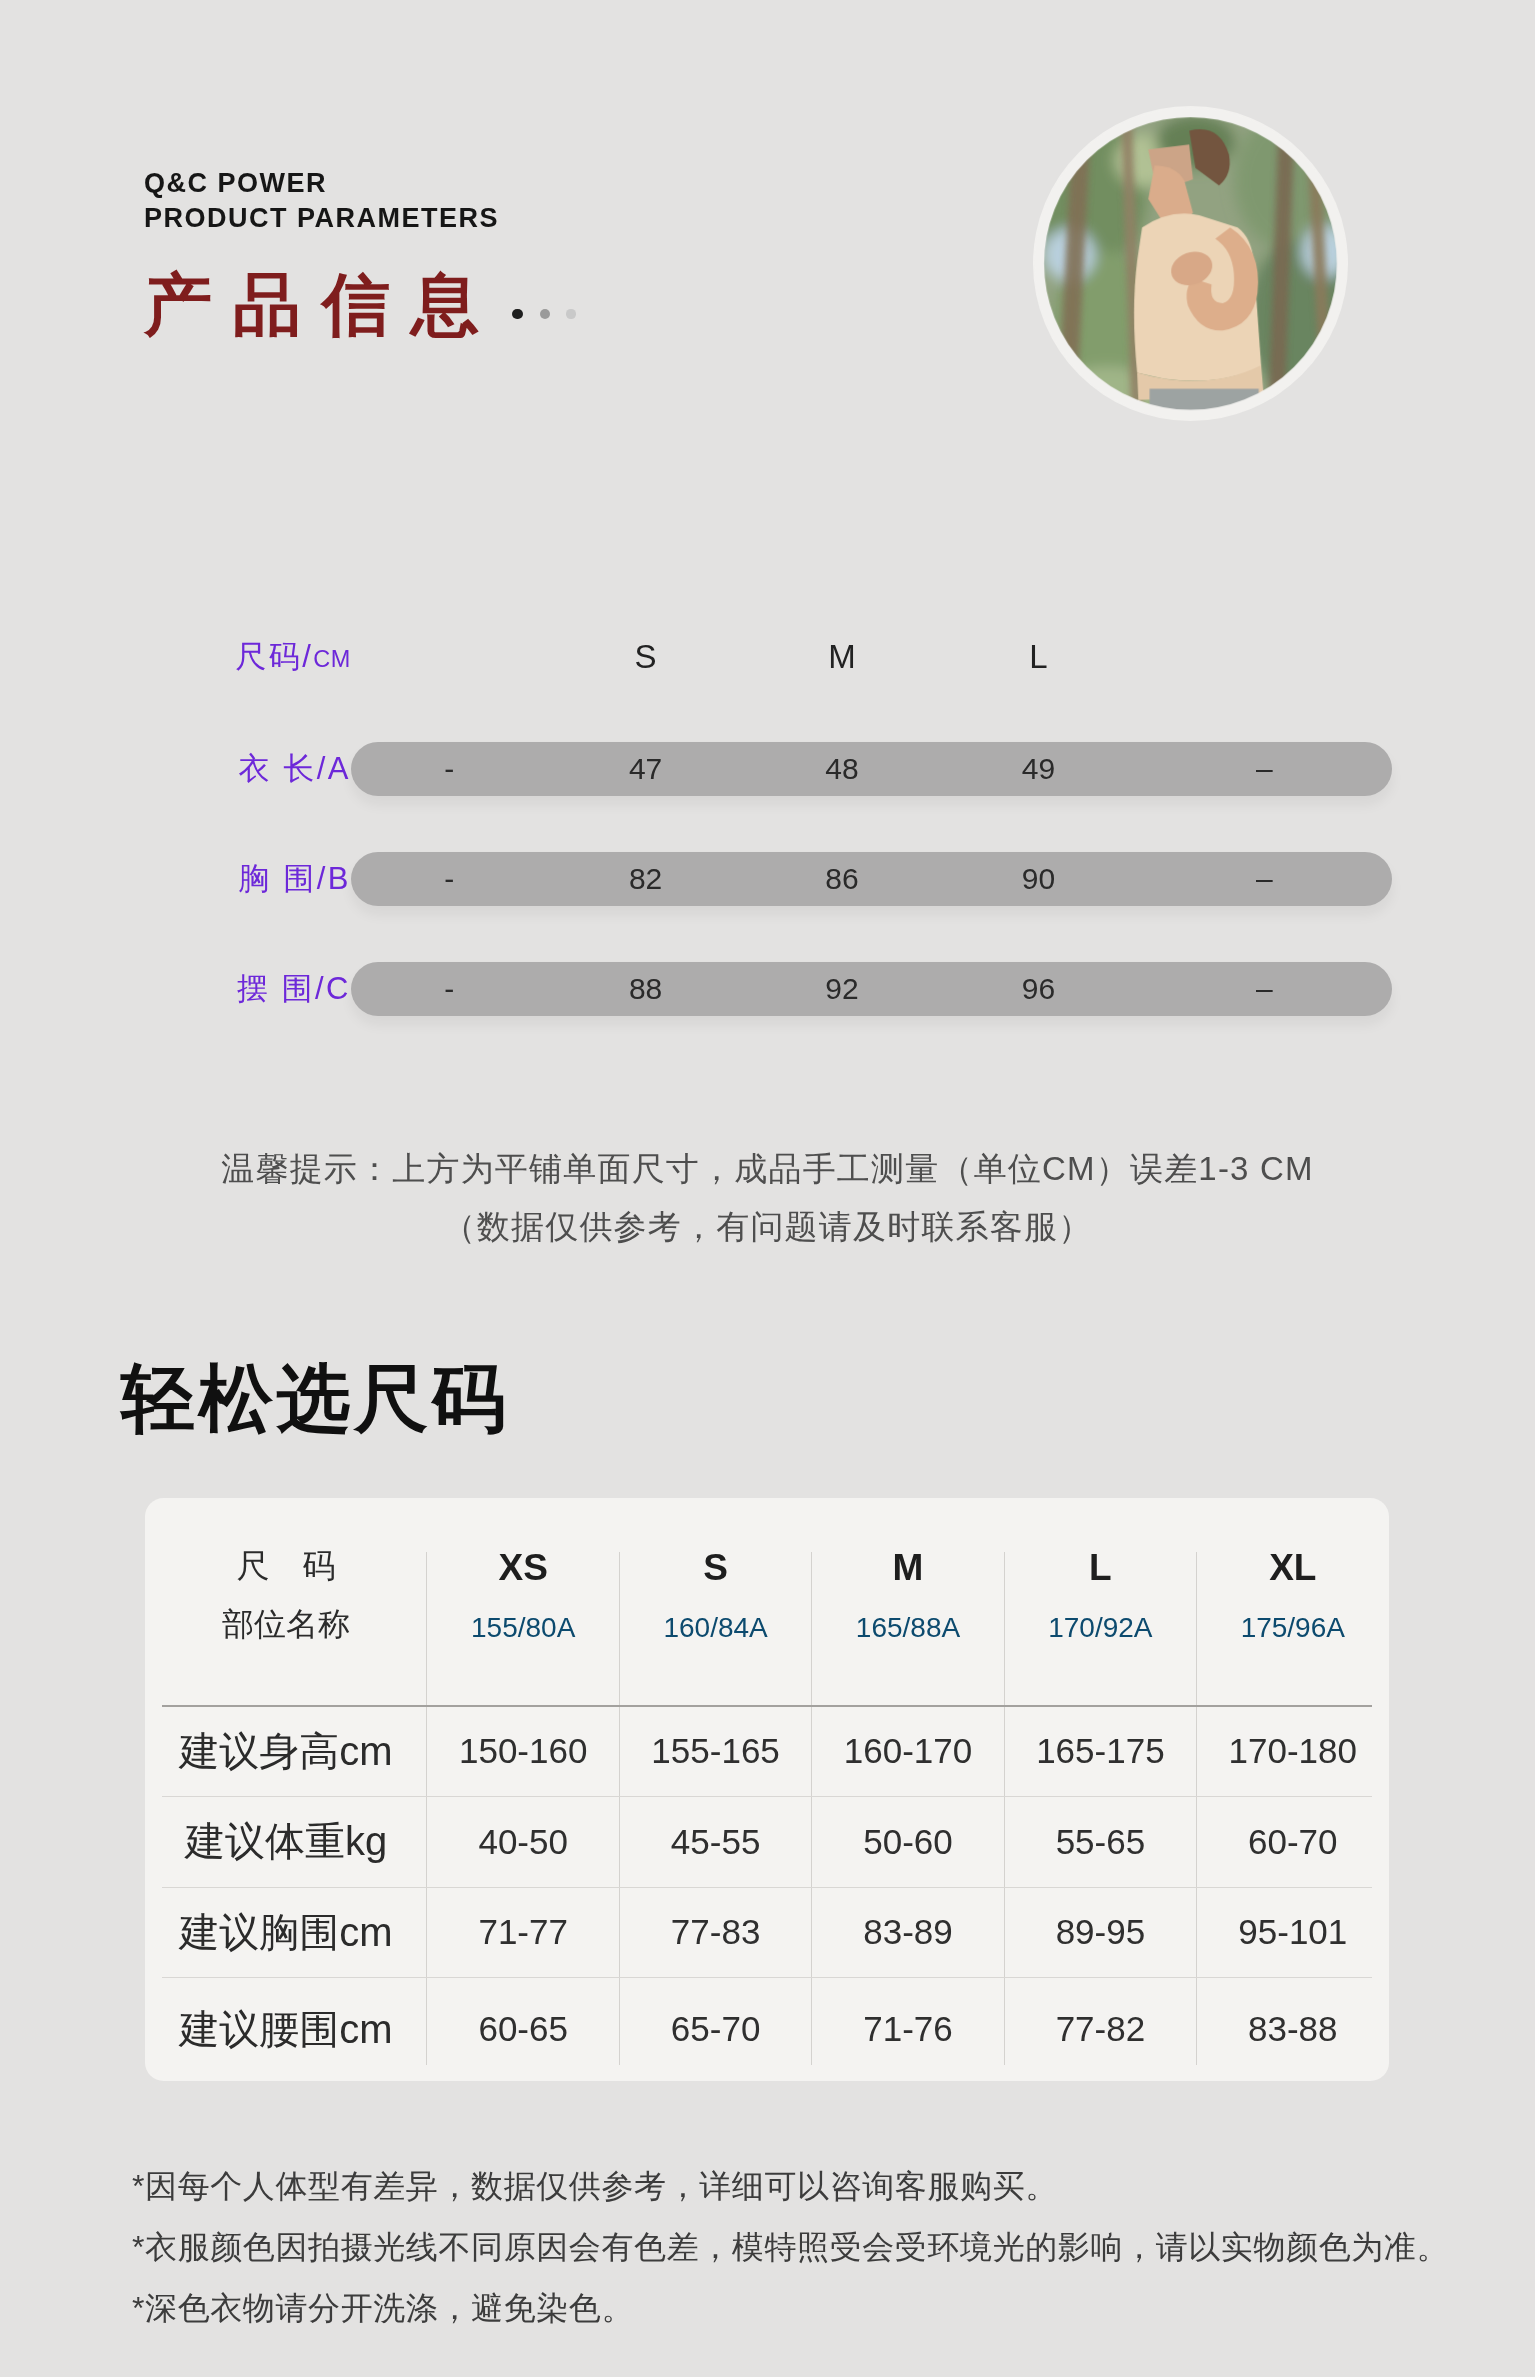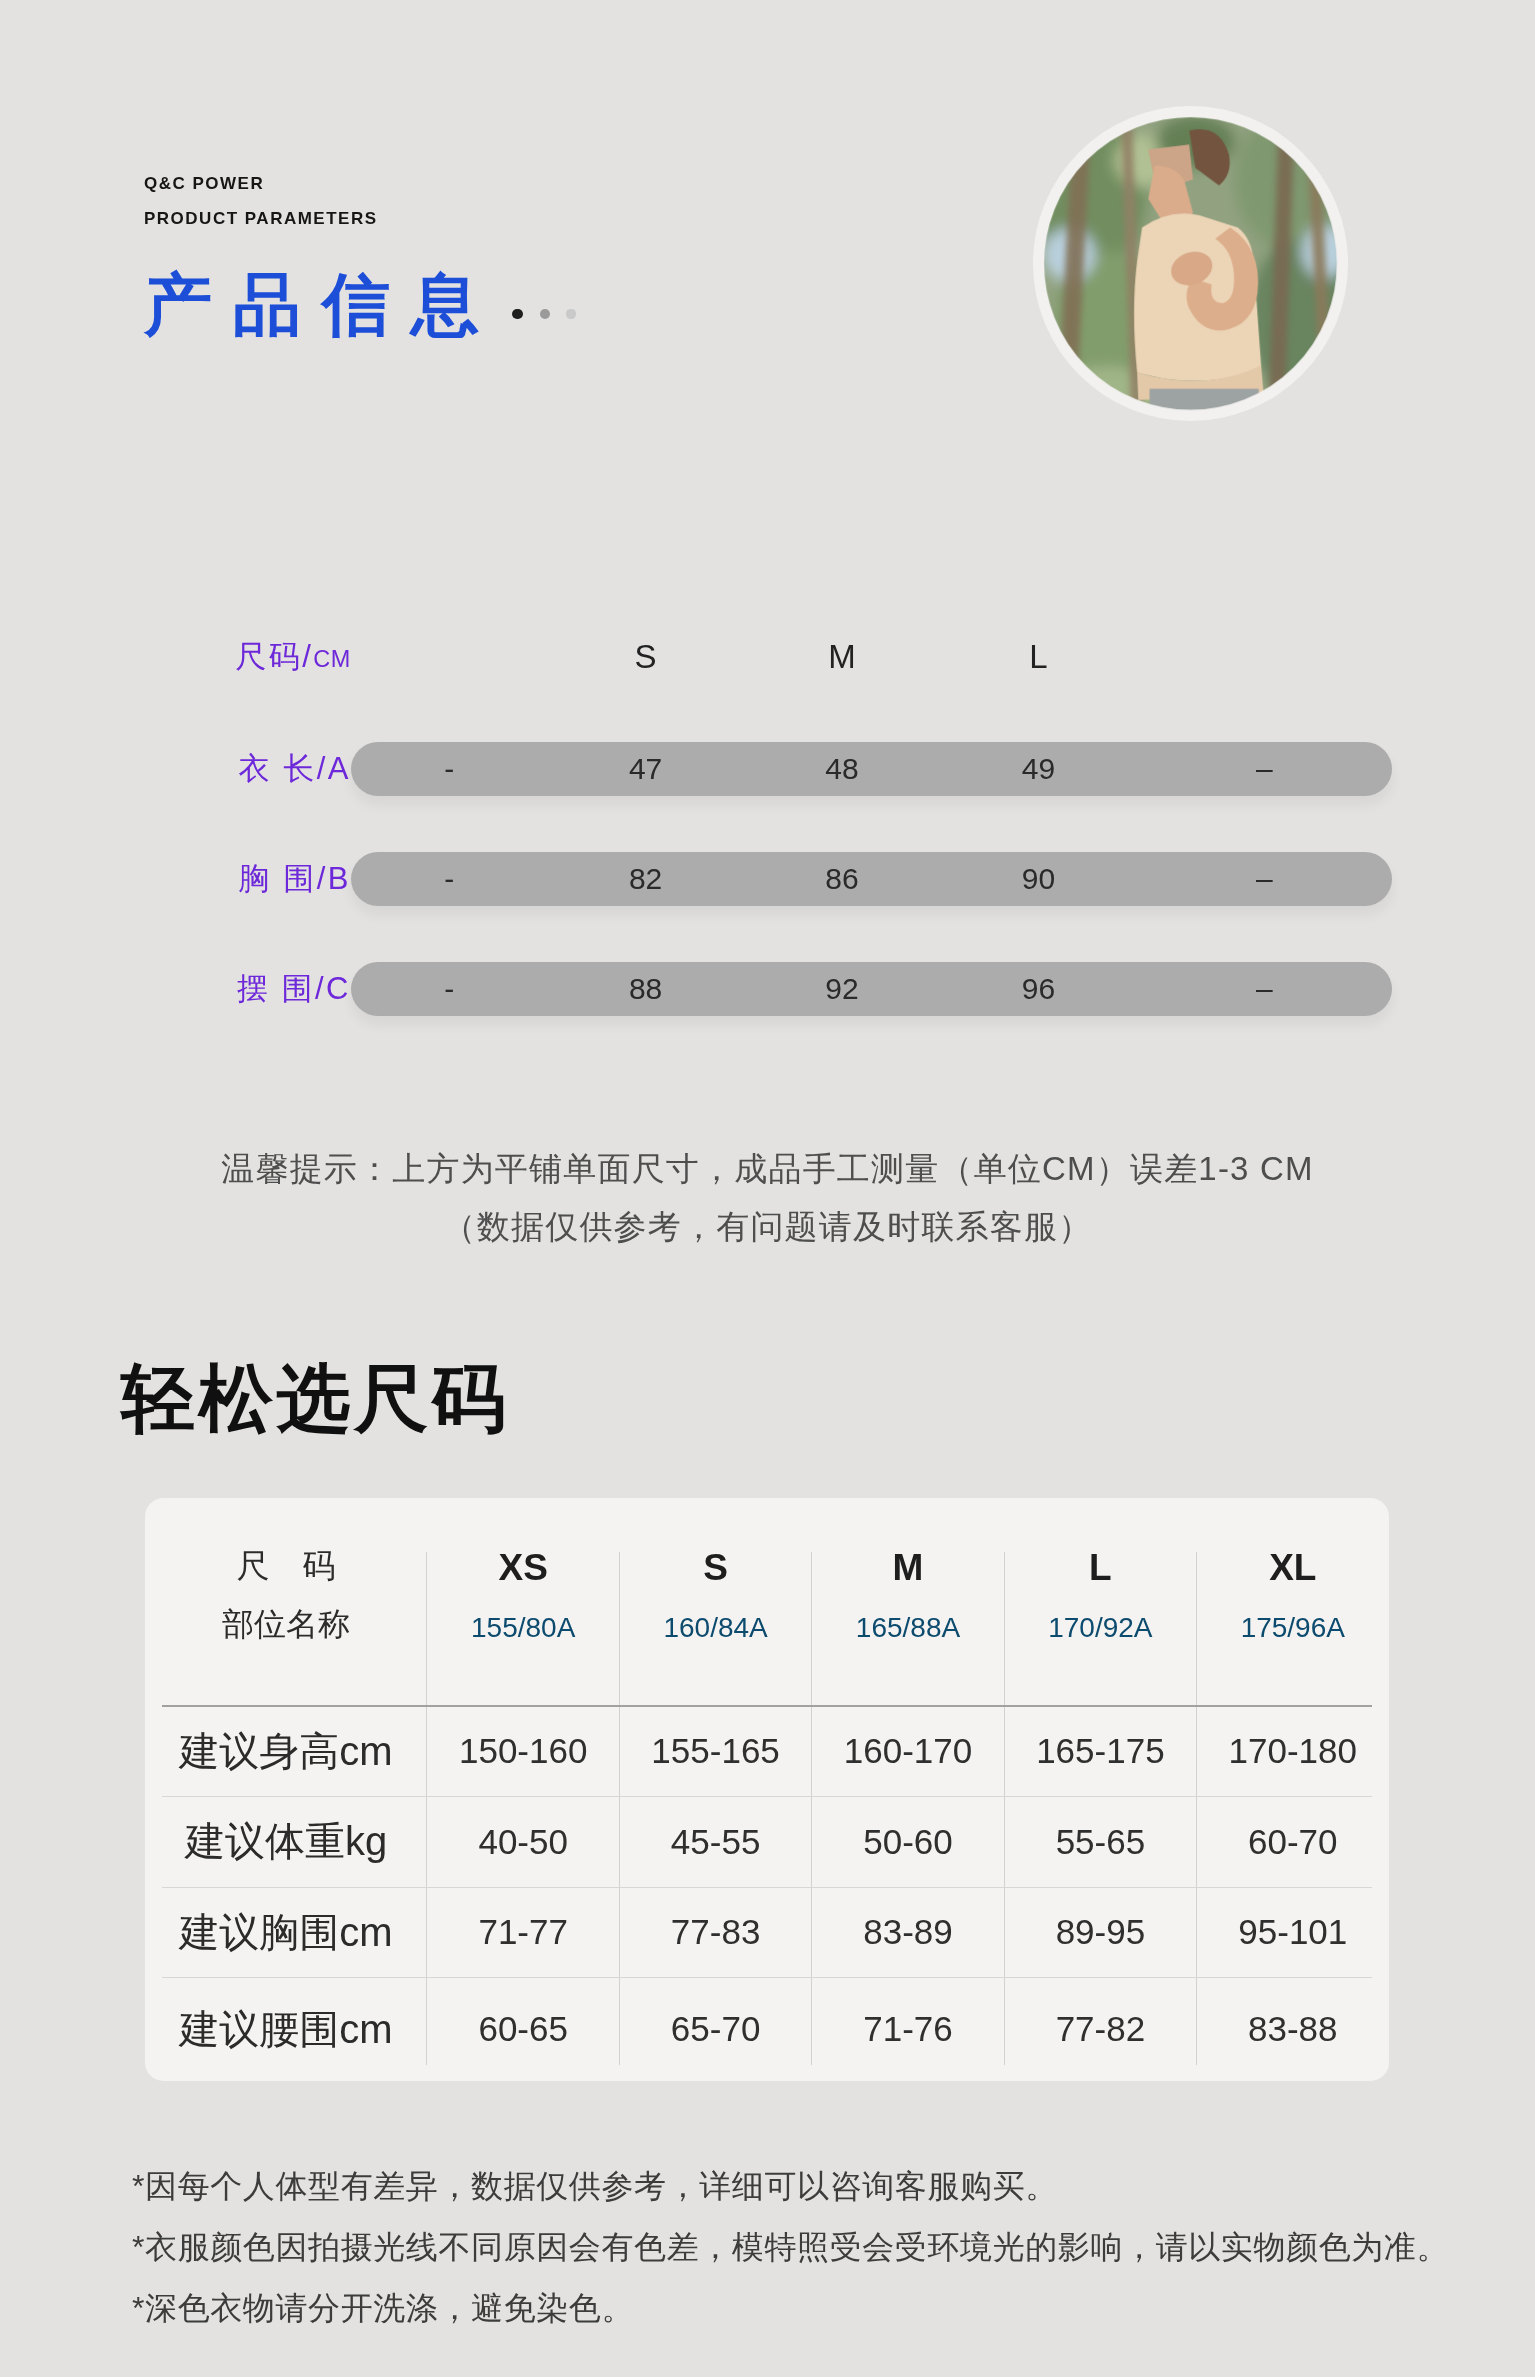--- a/index.html
+++ b/index.html
@@ -2,24 +2,24 @@
 <html style="font-size:10px"><head>
 <meta charset="utf-8">
 <style>
   html,body{margin:0;padding:0;background:#cfcfcf;}
   .page{
     position:relative;width:1535px;height:2377px;overflow:hidden;
     background:#e3e2e1;color:#1c1c1c;
     font-family:"Liberation Sans","DejaVu Sans",sans-serif;
   }
   
-  .brand{position:absolute;left:144px;top:166px;font-size:17px;font-weight:700;
+  .brand{position:absolute;left:144px;top:166px;font-size:27px;font-weight:700;
          letter-spacing:1.5px;line-height:35px;color:#161616;}
   .title-row{position:absolute;left:144px;top:265px;display:flex;align-items:center;}
-  .title{font-size:68px;font-weight:700;letter-spacing:21px;line-height:1.15;color:#1d4ed8;}
+  .title{font-size:68px;font-weight:700;letter-spacing:21px;line-height:1.15;color:#7f1d1d;}
   .dots{display:flex;align-items:center;gap:16.7px;margin-left:12.4px;transform:translateY(10px);}
   .dot{border-radius:50%;}
   .dot1{width:10.5px;height:10.5px;background:#1f1f1f;}
   .dot2{width:10px;height:10px;background:#9a9a9a;}
   .dot3{width:9.3px;height:9.3px;background:#c9c9c9;}
   .photo{position:absolute;left:1033px;top:106px;width:315px;height:315px;}
   
   .chart1{position:absolute;left:144px;top:628px;width:1248px;}
   .chart-row{display:flex;align-items:center;}
   .rlabel{width:207px;font-size:31px;letter-spacing:2.5px;color:#6d28d9;white-space:nowrap;text-align:right;}

